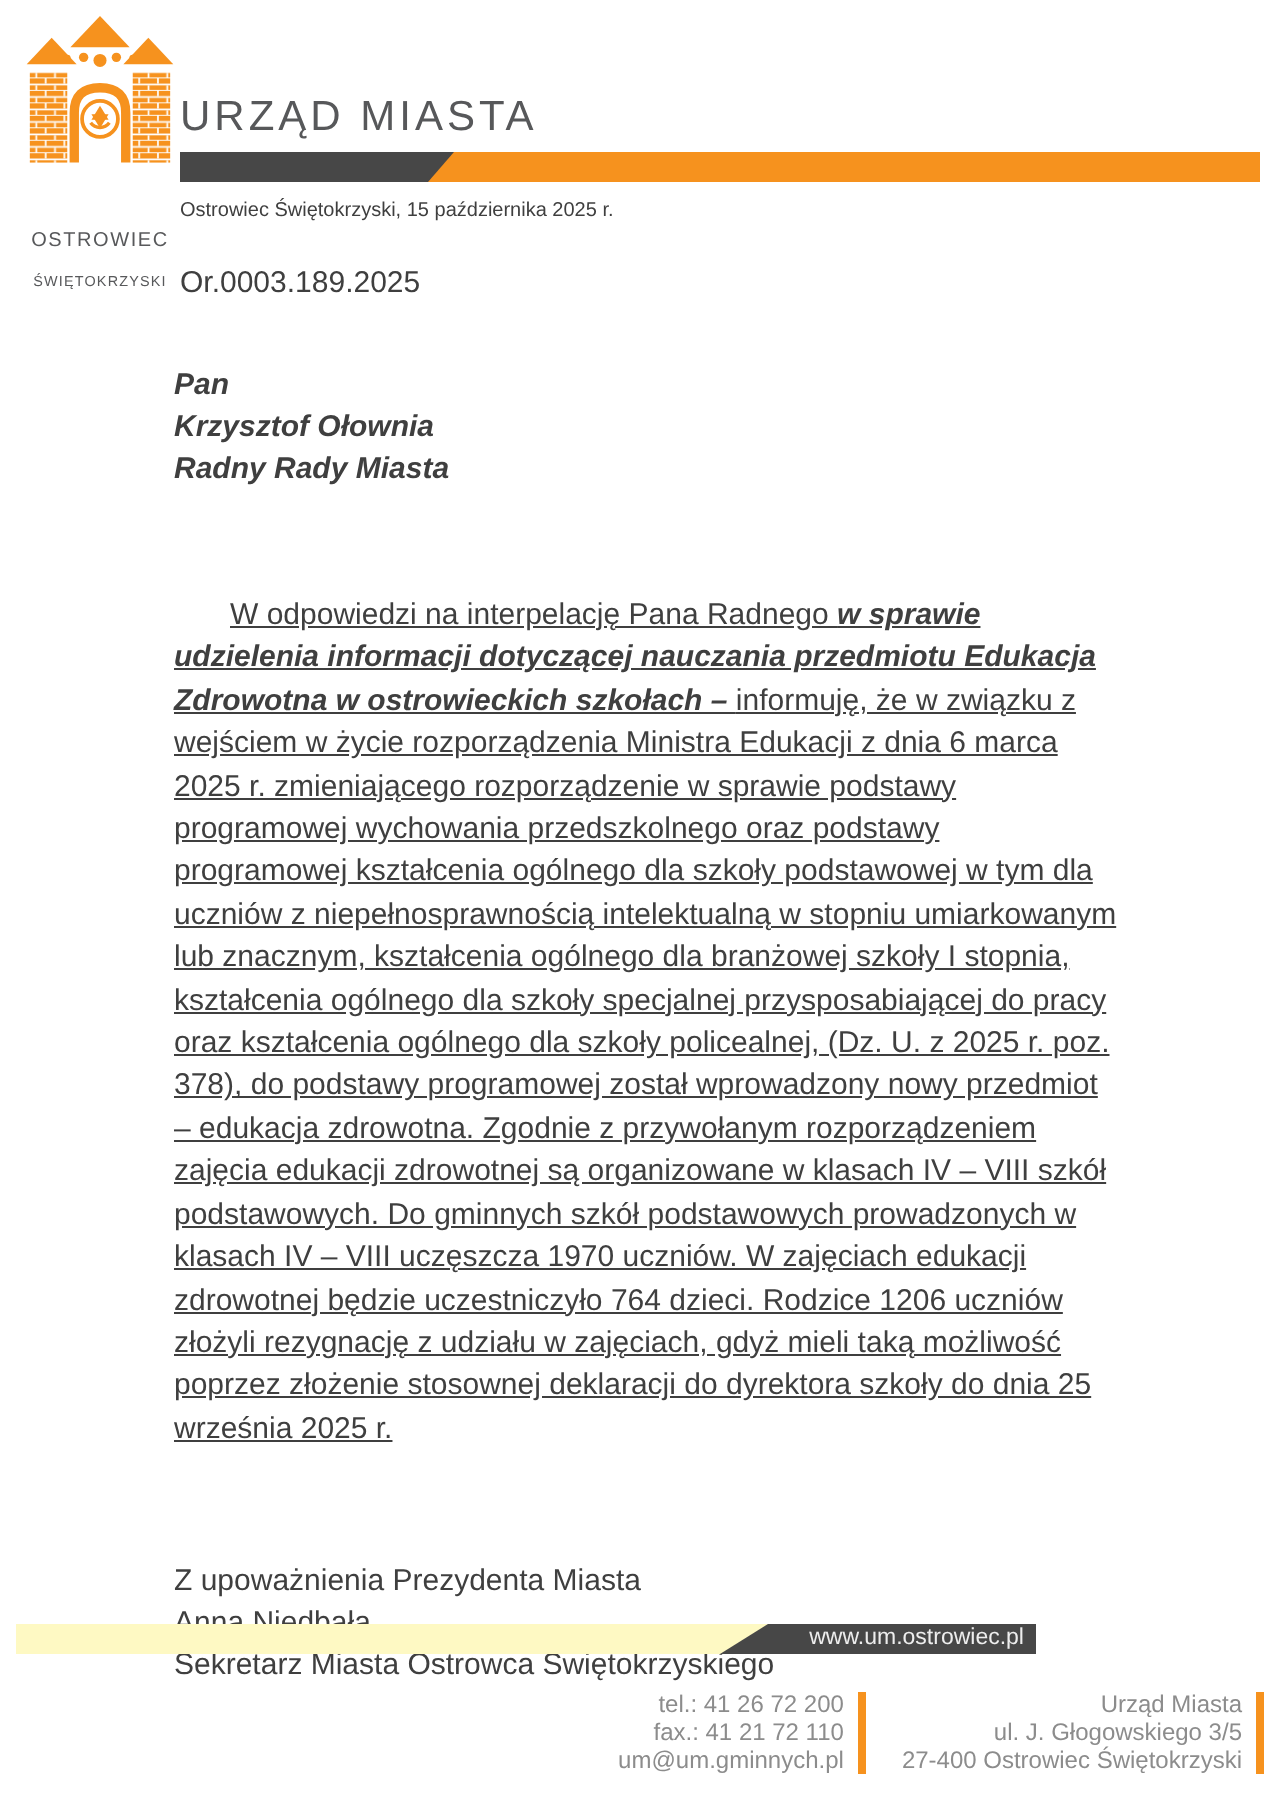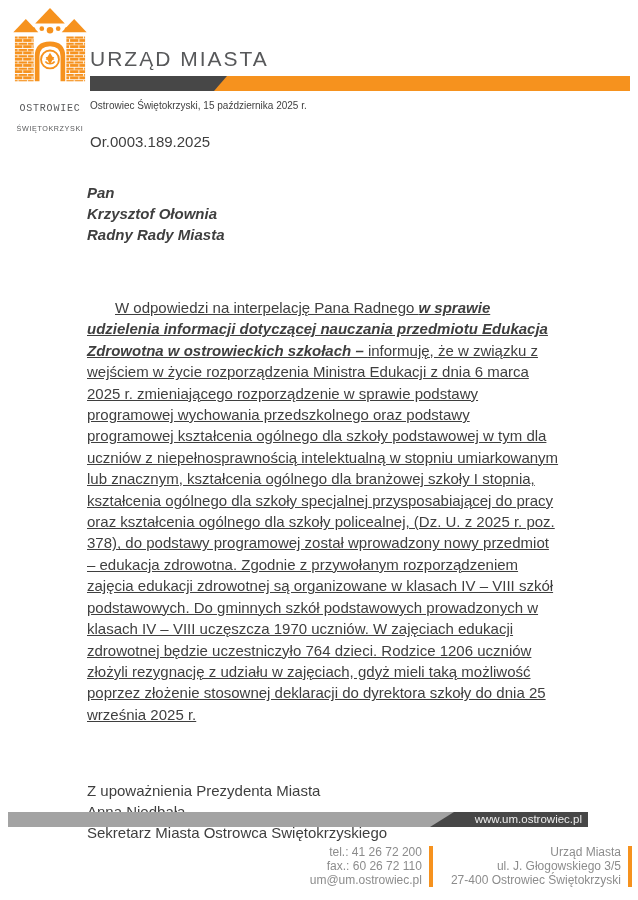--- a/index.html
+++ b/index.html
@@ -3,36 +3,36 @@
 <meta charset="utf-8">
 <style>
   html,body { margin:0; padding:0; background:#ffffff; }
   .page {
     position:relative; width:638px; height:900px; background:#ffffff;
     font-family:"Liberation Sans", sans-serif; overflow:hidden; color:#3f3f3f;
   }
   
   .logo { position:absolute; left:10px; top:8px; width:80px; text-align:center; }
   .logo svg { width:78px; height:92px; display:block; margin:0 auto; }
-  .logo-line1 { font-size:10px; color:#58595b; letter-spacing:0.8px; margin-top:3px; white-space:nowrap;font-family:Liberation Mono, monospace; }
+  .logo-line1 { font-size:10px; color:#58595b; letter-spacing:0.8px; margin-top:15px; white-space:nowrap; }
   .logo-line2 { font-size:7.2px; color:#58595b; letter-spacing:0.6px; white-space:nowrap;margin-top:10px; }
   
   .org-title { position:absolute; left:90px; top:47px; font-size:21px; color:#57585a; letter-spacing:2px; white-space:nowrap; }
   .header-bar { position:absolute; left:90px; top:76px; width:540px; height:15px; background:#f6921e; }
   .header-bar-dark { position:absolute; left:0; top:0; height:100%; width:137px; background:#474747;
     clip-path:polygon(0 0, 100% 0, calc(100% - 13px) 100%, 0 100%); }
   .place-date { position:absolute; left:90px; top:100px; font-size:10px; white-space:nowrap; }
   .reference  { position:absolute; left:90px; top:133px; font-size:15px; white-space:nowrap; }
   
   .addressee { position:absolute; left:87px; top:182px; font-size:15px; font-weight:bold; font-style:italic; line-height:21.2px; }
   .body-par  { position:absolute; left:87px; top:297px; width:472px; font-size:15px; line-height:21.4px; text-indent:28px; text-align:left;text-decoration:underline; }
   .body-par .bi { font-weight:bold; font-style:italic; }
   .signature { position:absolute; left:87px; top:780px; font-size:15px; line-height:21.2px; }
   
-  .footer-bar { position:absolute; left:8px; top:812px; width:580px; height:15px; background:#a3a3a3; }
+  .footer-bar { position:absolute; left:8px; top:812px; width:510px; height:15px; background:#fef9c3; }
   .footer-bar-dark { position:absolute; right:0; top:0; height:100%; width:158px; background:#474747;
     clip-path:polygon(24px 0, 100% 0, 100% 100%, 0 100%);
     color:#ededed; font-size:11.5px; line-height:15px; text-align:right; box-sizing:border-box; padding-right:6px; }
   
   .footer-contact { position:absolute; top:846px; right:6px; display:flex; align-items:stretch; }
   .contact-block { text-align:right; font-size:12px; line-height:13.8px; color:#8c8c8c; white-space:nowrap; }
   .contact-sep { width:4px; background:#f6921e; margin-left:7px; }
   .contact-block + .contact-sep + .contact-block { margin-left:18px; }
 </style>
 </head>
@@ -96,22 +96,22 @@
 
   <div class="footer-bar">
     <div class="footer-bar-dark">
       <span>www.um.ostrowiec.pl</span>
     </div>
   </div>
 
   <div class="footer-contact">
     <div class="contact-block">
         <div>tel.: 41 26 72 200</div>
-        <div>fax.: 60 26 72 110</div>
-        <div>um@um.ostrowiec.pl</div>
+        <div>fax.: 41 21 72 110</div>
+        <div>um@um.gminnych.pl</div>
       </div>
     <div class="contact-sep"></div>
     <div class="contact-block">
         <div>Urząd Miasta</div>
         <div>ul. J. Głogowskiego 3/5</div>
         <div>27-400 Ostrowiec Świętokrzyski</div>
       </div>
     <div class="contact-sep"></div>
   </div>
 

